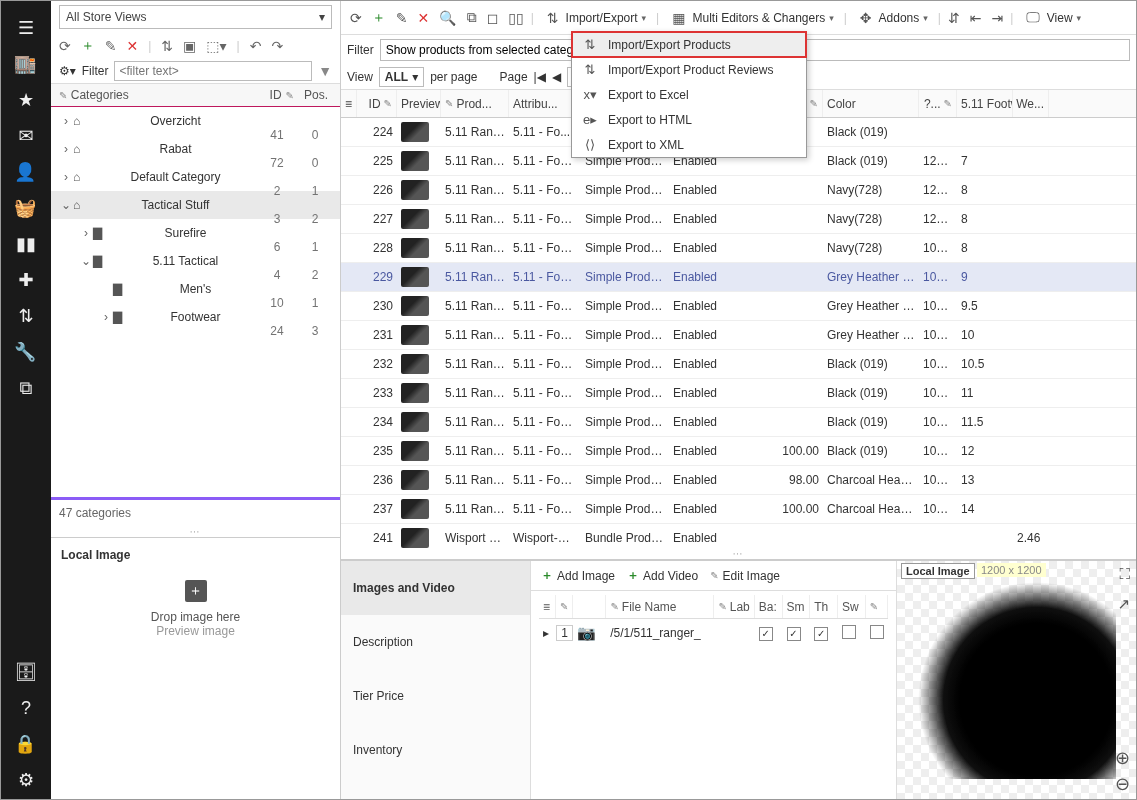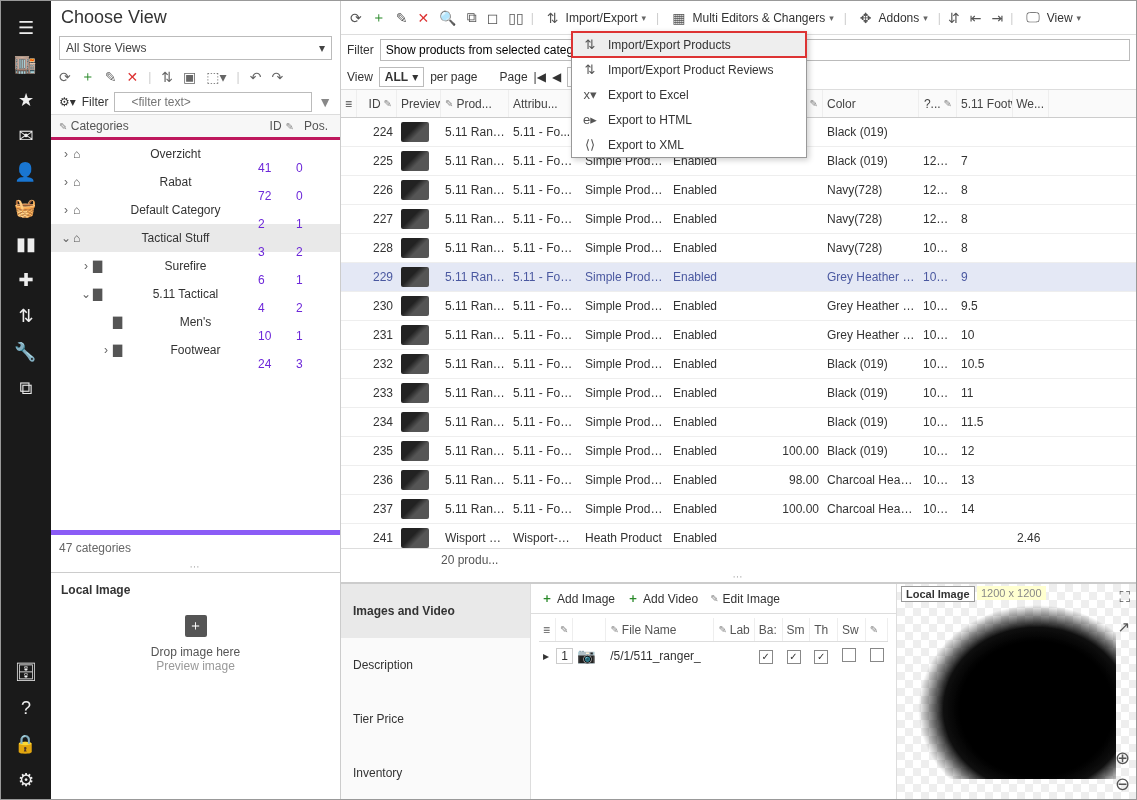--- a/index.html
+++ b/index.html
@@ -7,33 +7,33 @@
 .app{display:flex;height:100%;}
 .rail{width:50px;background:#1a1a1a;display:flex;flex-direction:column;align-items:center;padding-top:8px;}
 .rail .ico{width:34px;height:34px;display:flex;align-items:center;justify-content:center;color:#eee;font-size:18px;margin:2px 0;cursor:pointer;}
 .rail .spacer{flex:1;}
 .left{width:290px;border-right:1px solid #ccc;display:flex;flex-direction:column;}
 .left h2{font-size:18px;font-weight:400;padding:6px 10px 4px;}
 .sel{margin:4px 8px;height:24px;border:1px solid #bbb;display:flex;align-items:center;padding:0 6px;justify-content:space-between;color:#444;}
 .tbar{display:flex;align-items:center;gap:10px;padding:4px 8px;color:#666;}
 .tbar .ic{font-size:14px;cursor:pointer;}
 .filterrow{display:flex;align-items:center;gap:6px;padding:2px 8px;}
-.filterrow input{flex:1;height:20px;border:1px solid #bbb;padding:0 16px;color:#0f172a;}
+.filterrow input{flex:1;height:20px;border:1px solid #bbb;padding:0 4px;color:#0f172a;}
 .funnel{font-size:14px;color:#888;}
-.cathead{display:flex;align-items:center;padding:4px 8px;border-top:1px solid #ddd;border-bottom:3px solid #be185d;background:#f7f7f7;font-size:12px;color:#555;}
+.cathead{display:flex;align-items:center;padding:4px 8px;border-top:1px solid #ddd;border-bottom:1px solid #be185d;background:#f7f7f7;font-size:12px;color:#555;}
 .cathead span:first-child{flex:1;}
 .cathead .c{width:38px;text-align:right;padding-right:4px;}
 .tree{flex:0 0 auto;height:390px;overflow:auto;}
 .trow{display:flex;align-items:center;height:28px;padding-right:6px;}
 .trow .chev{width:14px;text-align:center;color:#666;}
 .trow .fic{width:16px;margin-right:4px;color:#555;}
 .trow .lab{flex:1;white-space:nowrap;overflow:hidden;text-overflow:ellipsis;text-align:center;}
-.trow .n{width:38px;text-align:left;color:#6d28d9;margin-top:28px;}
+.trow .n{width:38px;text-align:center;color:#737373;margin-top:28px;}
 .trow.sel0{background:#e9e9e9;}
-.catcount{padding:6px 8px;color:#666;border-top:5px solid #8b5cf6;}
+.catcount{padding:6px 8px;color:#666;border-top:3px solid #8b5cf6;}
 .dots{text-align:center;color:#aaa;font-size:10px;letter-spacing:2px;}
 .dropzone{border-top:1px solid #ccc;padding:10px;flex:1;}
 .dropzone h4{font-weight:600;font-size:12px;margin-bottom:18px;}
 .dropinner{display:flex;flex-direction:column;align-items:center;color:#555;}
 .dropinner .plus{width:22px;height:22px;background:#555;color:#fff;display:flex;align-items:center;justify-content:center;border-radius:2px;font-size:14px;margin-bottom:8px;}
 .dropinner small{color:#999;}
 .main{flex:1;display:flex;flex-direction:column;min-width:0;}
 .toptool{display:flex;align-items:center;gap:4px;padding:4px 6px;border-bottom:1px solid #ddd;flex-wrap:nowrap;position:relative;}
 .toptool .ic{font-size:14px;color:#555;padding:2px 3px;cursor:pointer;}
 .tbtn{display:flex;align-items:center;gap:4px;padding:2px 6px;cursor:pointer;color:#333;}
@@ -112,21 +112,20 @@
     <div class="spacer"></div>
     <div id="rail-bottom">
         <div class="ico">🗄</div>
         <div class="ico">?</div>
         <div class="ico">🔒</div>
         <div class="ico">⚙</div>
       </div>
   </div>
 
   <div class="left">
-    <h2>Choose View</h2>
     <div class="sel">
       <span>All Store Views</span>
         <span class="dd">▾</span>
     </div>
     <div class="tbar">
       <span class="ic">⟳</span>
       <span class="ic" style="color:#2a8a2a">＋</span>
       <span class="ic">✎</span>
       <span class="ic" style="color:#d33">✕</span>
       <span style="color:#ccc">|</span>
@@ -527,30 +526,29 @@
           <div class="c-we"></div>
         </div>
         <div class="grow">
           <div class="c-sel"></div>
           <div class="c-id">241</div>
           <div class="c-prev">
             <div class="thumb"></div>
           </div>
           <div class="c-name">Wisport Cr...</div>
           <div class="c-attr">Wisport-Ru...</div>
-          <div class="c-type">Heath Product</div>
+          <div class="c-type">Bundle Product</div>
           <div class="c-stat">Enabled</div>
           <div class="c-sprice"></div>
           <div class="c-color"></div>
           <div class="c-p"></div>
           <div class="c-foot"></div>
           <div class="c-we">2.46</div>
         </div>
       </div>
-    <div class="grid-footer">20 produ...</div>
     <div class="dots">⋯</div>
     <div class="bottom">
       <div class="btabs" id="btabs">
           <div class="act">Images and Video</div>
           <div class="">Description</div>
           <div class="">Tier Price</div>
           <div class="">Inventory</div>
           <div class="">Websites</div>
           <div class="">Assign Sources</div>
           <div class="">Categories</div>

